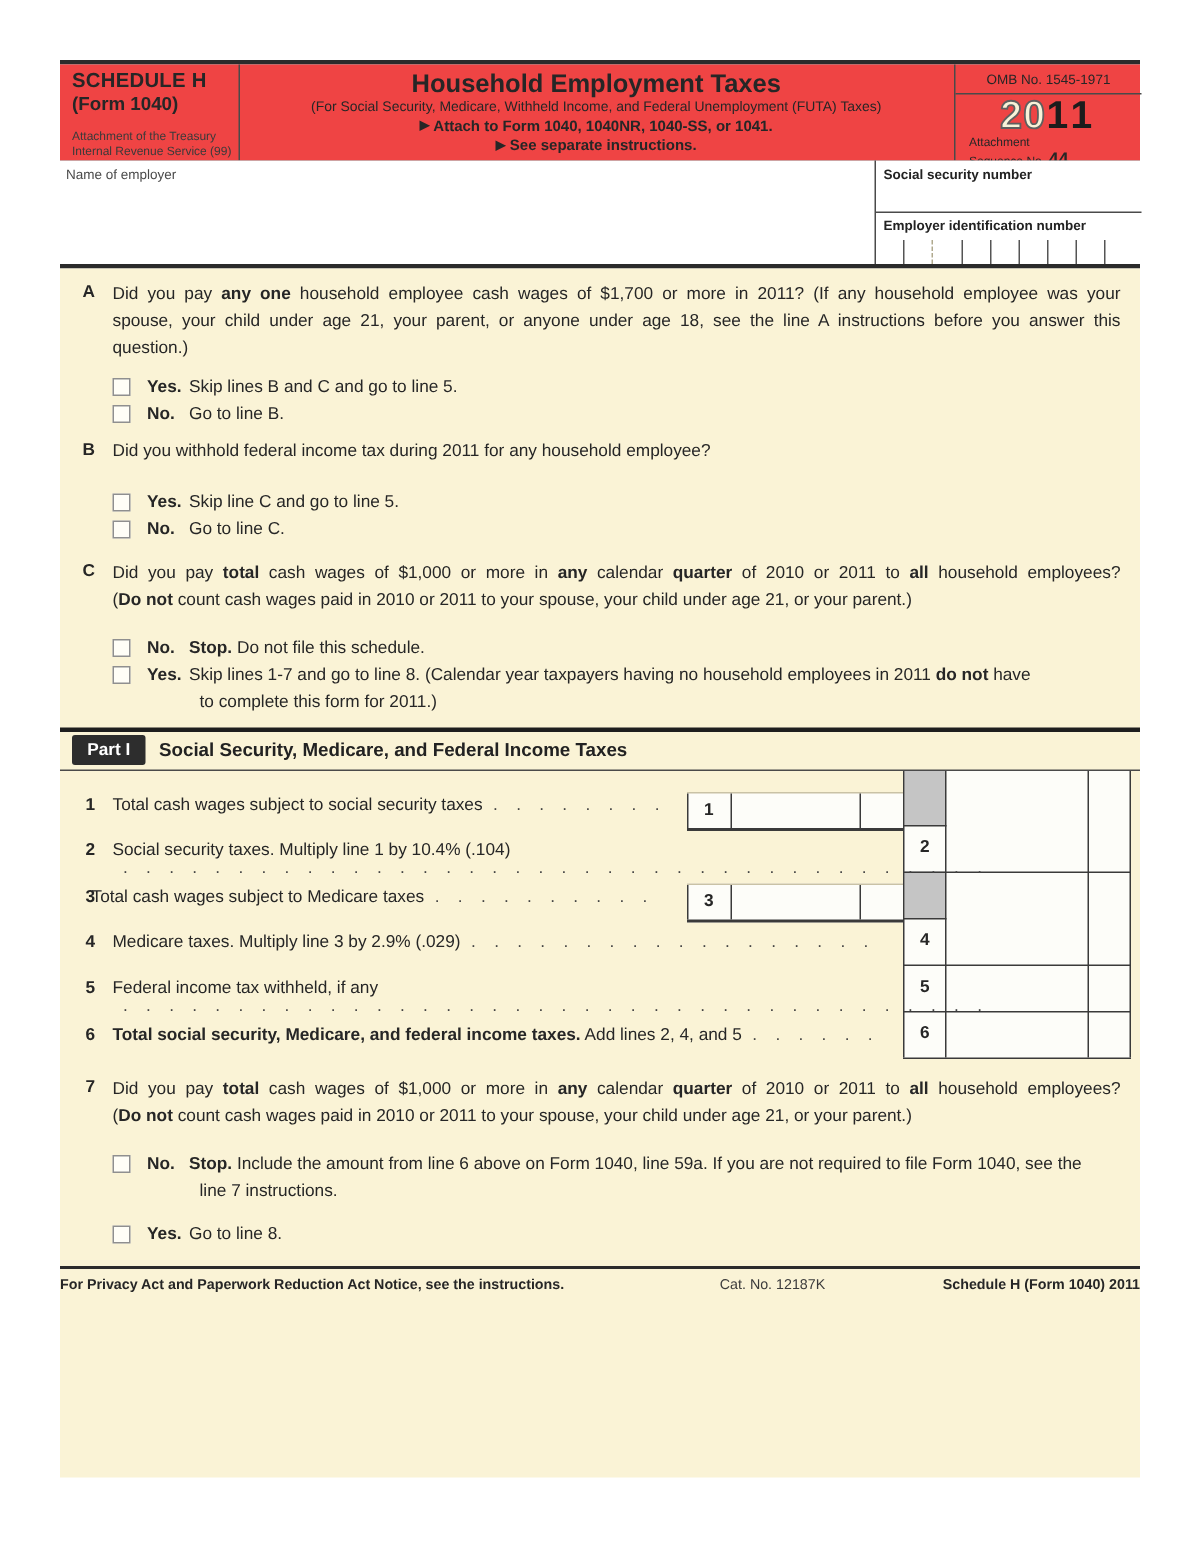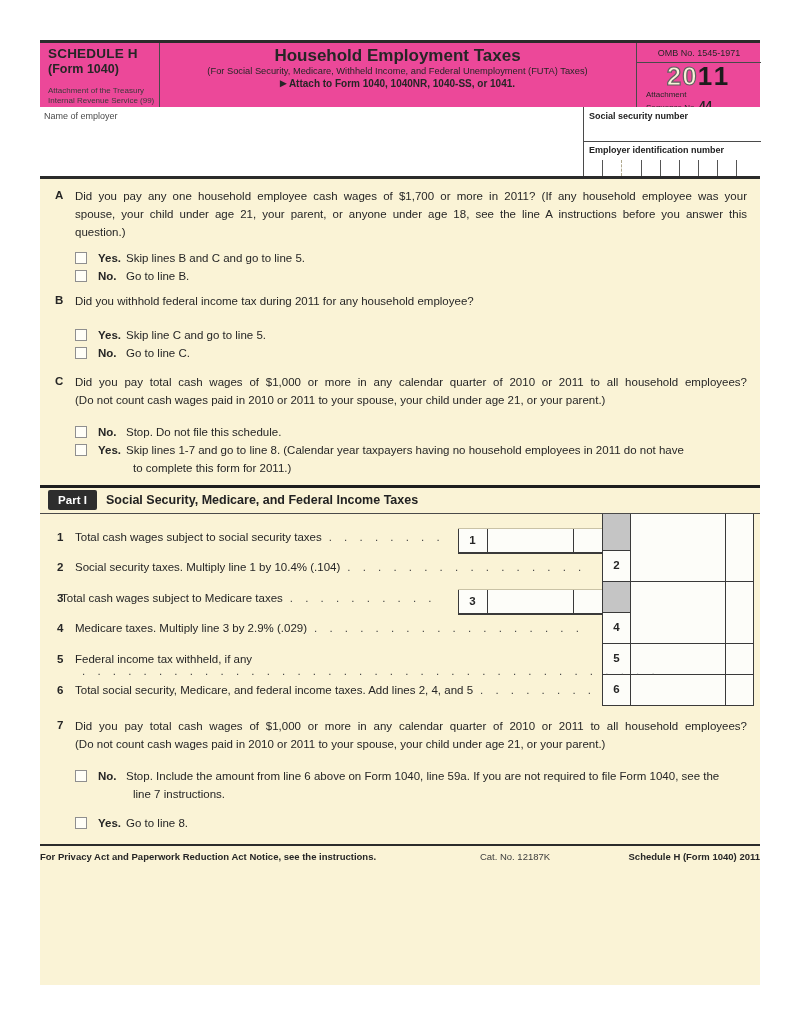--- a/index.html
+++ b/index.html
@@ -3,25 +3,25 @@
 <meta charset="utf-8">
 <style>
   html,body { margin:0; padding:0; background:#ffffff; }
   .page {
     position:relative; width:800px; height:1035px; background:#ffffff;
     font-family:"Liberation Sans", sans-serif; color:#262626; overflow:hidden;
   }
   .abs { position:absolute; }
   .rule { position:absolute; background:#2b2b2b; }
   .cream { background:#faf3d6; }
-  b,.b { font-weight:normal; }
+  b,.b { font-weight:bold; }
 
   
   .hdr { position:absolute; left:40px; top:42.5px; width:720px; height:64.5px;
-         background:#ec4899; border-bottom:1px solid #4a4a4a; }
+         background:#ef4444; border-bottom:1px solid #4a4a4a; }
   .hdr-left { position:absolute; left:0; top:0; width:119px; height:100%;
               border-right:1px solid #4a4a4a; }
   .hdr-center { position:absolute; left:120px; top:0; width:475px; height:100%; text-align:center; }
   .hdr-right { position:absolute; left:596px; top:0; width:124px; height:100%;
                border-left:1px solid #4a4a4a; }
   .sched-h { position:absolute; left:8px; top:3px; font-size:13.5px; font-weight:bold; letter-spacing:.2px; }
   .form-no { position:absolute; left:8px; top:19px; font-size:12.5px; font-weight:bold; }
   .dept1 { position:absolute; left:8px; top:43px; font-size:8px; color:#3a3a3a; }
   .dept2 { position:absolute; left:8px; top:53px; font-size:8px; color:#3a3a3a; }
   .title { position:absolute; left:0; top:3px; width:100%; font-size:17px; font-weight:bold; }
@@ -106,20 +106,21 @@
     <div class="hdr-left">
       <div class="sched-h">SCHEDULE H</div>
       <div class="form-no">(Form 1040)</div>
       <div class="dept1">Attachment of the Treasury</div>
       <div class="dept2">Internal Revenue Service (99)</div>
     </div>
     <div class="hdr-center">
       <div class="title">Household Employment Taxes</div>
       <div class="subtitle">(For Social Security, Medicare, Withheld Income, and Federal Unemployment (FUTA) Taxes)</div>
       <div class="attach"><span class="arrow">▶</span> <span>Attach to Form 1040, 1040NR, 1040-SS, or 1041.</span></div>
+      <div class="seenote"><span class="arrow">▶</span> <span>See separate instructions.</span></div>
     </div>
     <div class="hdr-right">
       <div class="omb">OMB No. 1545-1971</div>
       <div class="yearrow"><span class="y20">20</span><span class="y11">11</span></div>
       <div class="att1">Attachment</div>
       <div class="att2"><span>Sequence No. </span><span class="seqno">44</span></div>
     </div>
   </div>
 
   <div class="namerow">
@@ -232,21 +233,21 @@
   <div class="ibox" style="left:458px; top:528px;">
     <div class="v" style="left:0;"></div>
     <div class="v" style="left:29px;"></div>
     <div class="v" style="left:115px;"></div>
     <div class="n">1</div>
     <div class="cellclick" style="left:30px; top:0; width:85px; height:22px;"></div>
     <div class="cellclick" style="left:116px; top:0; width:28px; height:22px;"></div>
   </div>
 
   <div class="rownum" style="left:57px; top:561px;">2</div>
-  <div class="lrow" style="left:75px; top:561px; width:516px;">
+  <div class="lrow" style="left:75px; top:561px; width:516px;flex-direction:column;">
     <span class="ltext">Social security taxes. Multiply line 1 by 10.4% (.104)</span>
     <span class="leader"></span>
   </div>
 
   <div class="rownum" style="left:57px; top:592px;">3</div>
   <div class="lrow" style="left:61px; top:592px; width:377px;">
     <span class="ltext">Total cash wages subject to Medicare taxes</span>
     <span class="leader"></span>
   </div>
   <div class="ibox" style="left:458px; top:589px;">

